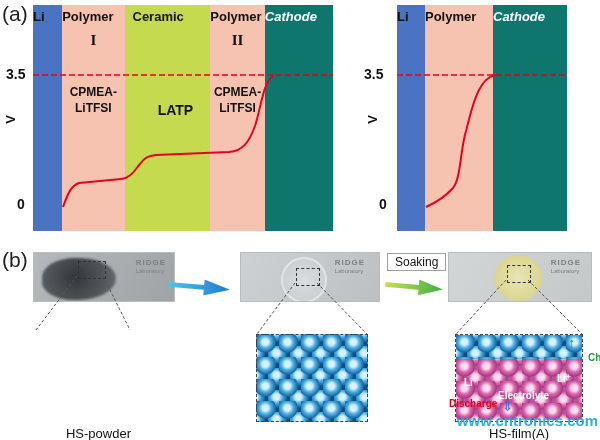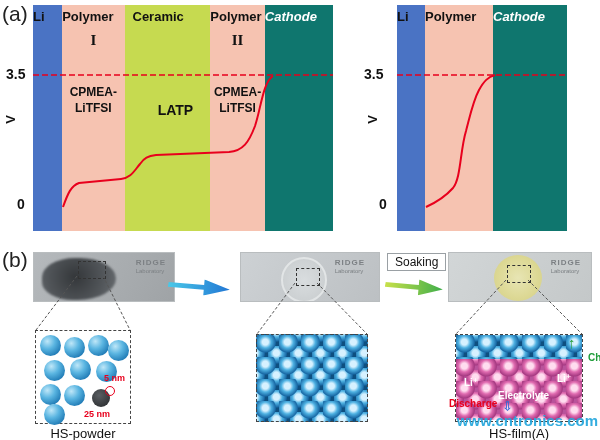--- a/index.html
+++ b/index.html
@@ -163,50 +163,33 @@
     <g stroke="#555" stroke-width="1" stroke-dasharray="3 2">
       <line x1="77" y1="36" x2="36" y2="90"></line>
         <line x1="103" y1="36" x2="130" y2="90"></line>
       <line x1="295" y1="43" x2="257" y2="94"></line>
         <line x1="317" y1="43" x2="367" y2="94"></line>
       <line x1="506" y1="40" x2="456" y2="94"></line>
         <line x1="528" y1="40" x2="582" y2="94"></line>
     </g>
   </svg>
 
-  <div class="abs inset" style="left:35px;top:330px;width:96px;height:94px;">
-    <div class="bsphere" style="left:4px;top:4px;"></div>
-    <div class="bsphere" style="left:28px;top:6px;"></div>
-    <div class="bsphere" style="left:52px;top:4px;"></div>
-    <div class="bsphere" style="left:72px;top:9px;"></div>
-    <div class="bsphere" style="left:8px;top:29px;"></div>
-    <div class="bsphere" style="left:34px;top:28px;"></div>
-    <div class="bsphere" style="left:60px;top:30px;"></div>
-    <div class="bsphere" style="left:4px;top:53px;"></div>
-    <div class="bsphere" style="left:28px;top:54px;"></div>
-    <div class="bsphere" style="left:8px;top:73px;"></div>
-    <div class="abs" style="left:56px;top:58px;width:18px;height:18px;border-radius:50%;
-         background:radial-gradient(circle at 40% 35%, #5a5e62 0%, #34373a 70%);"></div>
-    <div class="abs" style="left:69px;top:55px;width:8px;height:8px;border:1.5px solid #e8001d;border-radius:50%;"></div>
-    <div class="abs nm-label" style="left:68px;top:42px;">5 nm</div>
-    <div class="abs nm-label" style="left:48px;top:78px;">25 nm</div>
-  </div>
 
   <div class="abs inset sphere-field" style="left:256px;top:334px;width:112px;height:88px;"></div>
 
   <div class="abs inset" style="left:455px;top:334px;width:128px;height:88px;padding:0;overflow:visible;">
     <div class="sphere-field" style="position:absolute;left:0;top:0;width:100%;height:24px;"></div>
     <div class="pink-field" style="position:absolute;left:0;top:24px;width:100%;height:61px;"></div>
     <div class="abs tiny-label" style="left:8px;top:42px;color:#fff;">Li⁺</div>
     <div class="abs tiny-label" style="left:101px;top:38px;color:#fff;">Li⁺</div>
     <div class="abs tiny-label" style="left:42px;top:55px;color:#fff;">Electrolyte</div>
     <div class="abs" style="left:112px;top:-1px;font-size:15px;font-weight:bold;color:#2a9f3f;">↑</div>
     <div class="abs tiny-label" style="left:84px;top:17px;color:#1f9d3a;padding-left:48px;">Charge</div>
     <div class="abs tiny-label red" style="left:-7px;top:63px;text-align:center;">Discharge</div>
     <div class="abs" style="left:46px;top:64px;font-size:13px;font-weight:bold;color:#3a6bd6;">⇩</div>
   </div>
 
-  <div class="abs caption" style="left:35px;top:426px;width:96px;">HS-powder</div>
+  <div class="abs caption" style="left:35px;top:426px;width:96px;text-align:right;">HS-powder</div>
   <div class="abs caption" style="left:455px;top:426px;width:128px;">HS-film(A)</div>
 
   <div class="abs watermark" style="left:440px;top:412px;width:158px;">www.cntronics.com</div>
 
 </div>
 
 </body></html>

